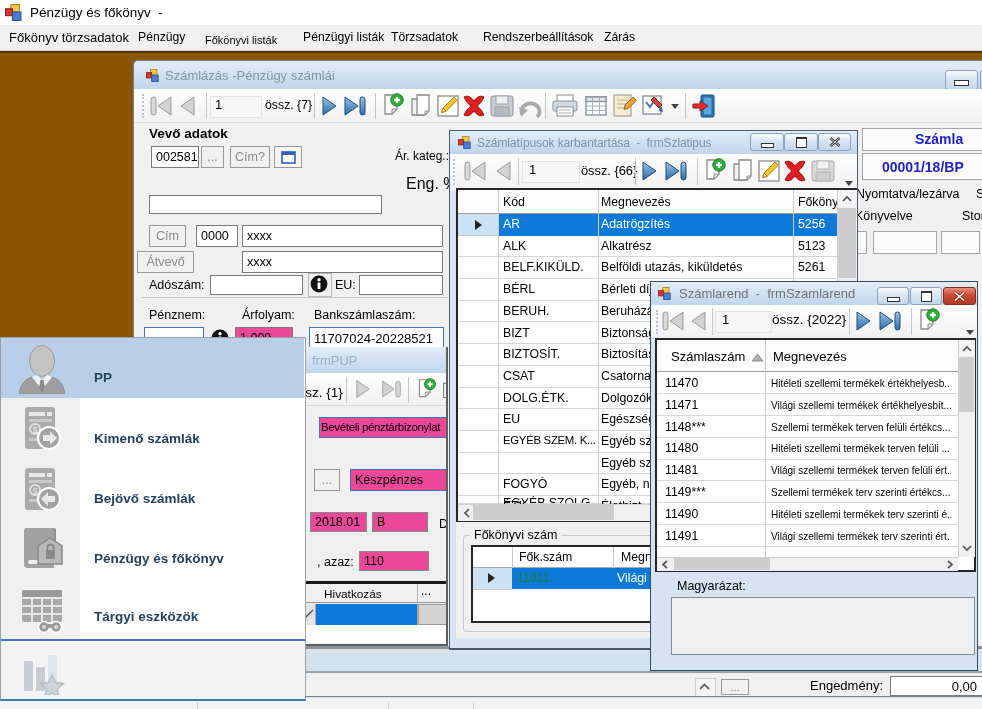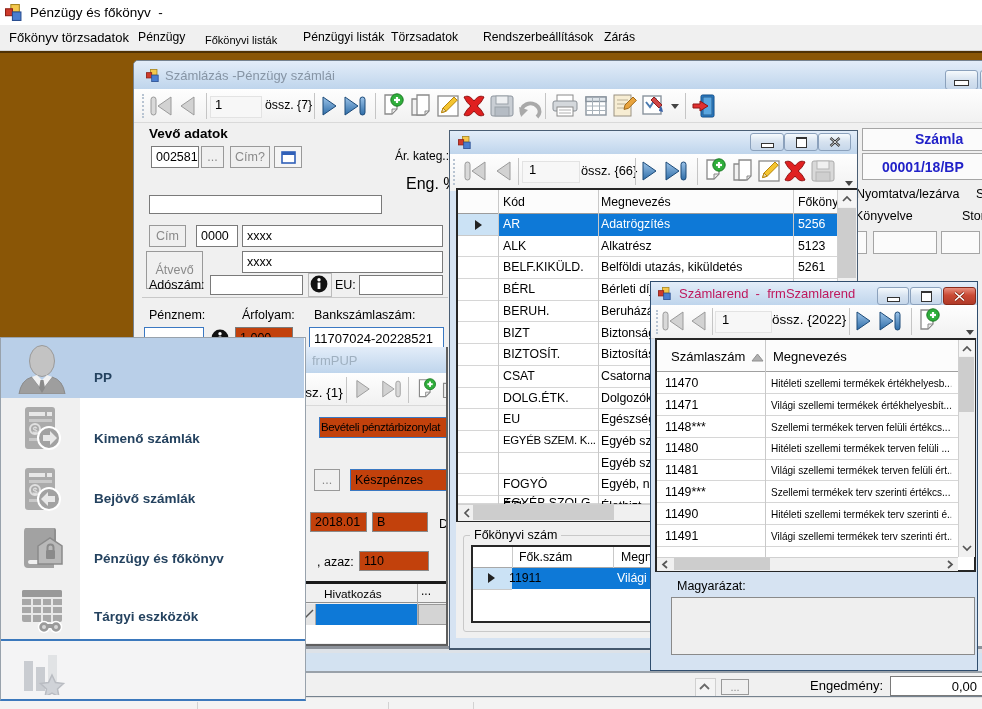--- a/index.html
+++ b/index.html
@@ -1,19 +1,19 @@
 <!DOCTYPE html>
 <html><head><meta charset="utf-8">
 <style>
 html,body{margin:0;padding:0;}
 body{width:982px;height:709px;overflow:hidden;position:relative;font-family:"Liberation Sans",sans-serif;background:#fff;}
 .ab{position:absolute;}
 .lab{position:absolute;white-space:nowrap;font-size:12.5px;color:#000;}
 .tbx{position:absolute;background:#fff;border:1px solid #7a7a7a;font-size:12.5px;color:#000;box-sizing:border-box;display:flex;align-items:center;padding:0 4px;white-space:nowrap;overflow:hidden;}
-.tbg{background:#c2410c;}
+.tbg{background:#ec4899;}
 .bfoc{border:1px solid #3a78c2;}
 .btn{position:absolute;background:#f0f0f0;border:1px solid #999;color:#8a8a8a;box-sizing:border-box;display:flex;align-items:center;justify-content:center;font-size:12.5px;}
 .vline{position:absolute;width:1px;background:#c5c5c5;}
 .win{position:absolute;box-sizing:border-box;}
 .tbar{position:absolute;left:0;top:0;right:0;background:linear-gradient(#e3edf9,#bfd5ec);display:flex;align-items:center;}
 .ttext{font-size:13px;white-space:nowrap;}
 .toolb{position:absolute;left:0;right:0;background:linear-gradient(#fefefe,#f1f1f1);border-bottom:1px solid #d9d9d9;}
 .grip{position:absolute;width:3px;border-left:2px dotted #b8c4d2;}
 .wbtn{position:absolute;border:1px solid #8ba1bc;border-radius:3px;background:linear-gradient(#f6fafd,#d7e3f0 48%,#c6d7ea);display:flex;align-items:center;justify-content:center;}
 .gridbox{position:absolute;background:#fff;border:2px solid #262626;box-sizing:border-box;}
@@ -168,21 +168,21 @@
         <rect x="1" y="1" width="13" height="11" fill="#fff" stroke="#3060b8" stroke-width="1.6"></rect>
         <rect x="1" y="1" width="13" height="3" fill="#3060b8"></rect>
       </svg>
     </div>
   <div class="lab" style="left:261px;top:88px;font-size:12px;">Ár. kateg.:</div>
   <div class="lab" style="left:272px;top:114px;font-size:16px;">Eng. %:</div>
   <div class="tbx" style="left:15px;top:134px;width:233px;height:19px;"></div>
   <div class="btn" style="left:15px;top:164px;width:37px;height:22px;">Cím</div>
   <div class="tbx" style="left:62px;top:164px;width:42px;height:22px;">0000</div>
   <div class="tbx" style="left:108px;top:164px;width:201px;height:22px;">xxxx</div>
-  <div class="btn" style="left:12px;top:190px;width:57px;height:38px;">Átvevő</div>
+  <div class="btn" style="left:3px;top:190px;width:57px;height:22px;">Átvevő</div>
   <div class="tbx" style="left:108px;top:190px;width:201px;height:22px;">xxxx</div>
   <div class="lab" style="left:15px;top:217px;">Adószám:</div>
   <div class="tbx" style="left:76px;top:214px;width:93px;height:20px;"></div>
   <div class="ab" style="left:174px;top:212px;width:22px;height:22px;background:#f0f0f0;border:1px solid #bbb;"></div>
   <svg class="ab" style="left:176px;top:214px" width="18" height="18" viewBox="0 0 18 18">
       <circle cx="9" cy="9" r="8.4" fill="#111"></circle>
       <rect x="7.6" y="7.5" width="2.8" height="6.5" fill="#fff"></rect>
       <circle cx="9" cy="4.7" r="1.7" fill="#fff"></circle>
     </svg>
   <div class="lab" style="left:201px;top:217px;">EU:</div>
@@ -227,20 +227,21 @@
     </div>
 </div>
 
 <div class="win" id="wszt" style="left:449px;top:130px;width:409px;height:520px;background:#f0f0f0;border:1px solid #4a5e74;border-bottom:2px solid #44586e;overflow:hidden;">
   <div class="tbar" style="height:23px;border-bottom:1px solid #a8bcd2;"></div>
   <svg class="ab" style="left:8px;top:5px" width="13" height="13" viewBox="0 0 16 16">
       <rect x="5.5" y="0.5" width="8" height="7" fill="#f5c84c" stroke="#a8861e"></rect>
       <rect x="0.5" y="4.5" width="6.5" height="6.5" fill="#cf3a2b" stroke="#8d1f15"></rect>
       <rect x="7" y="7.5" width="8" height="8" fill="#4a7ed0" stroke="#2a4e90"></rect>
     </svg>
+  <div class="ab ttext" style="left:27px;top:5px;color:#7e92a6;font-size:12px;letter-spacing:-0.1px;">Számlatípusok karbantartása&nbsp; -&nbsp; frmSzlatipus</div>
   <div class="wbtn" style="left:300px;top:2px;width:32px;height:16px;">
       <div style="width:11px;height:3px;background:#fff;border:1.5px solid #333;margin-top:6px;"></div>
     </div>
   <div class="wbtn" style="left:334px;top:2px;width:32px;height:16px;">
       <div style="width:9px;height:8px;background:#fff;border:1.5px solid #333;border-top-width:2.5px;"></div>
     </div>
   <div class="wbtn" style="left:368px;top:2px;width:31px;height:16px;">
       <svg width="12" height="10" viewBox="0 0 12 10">
         <path d="M1.5 1 L10.5 9 M10.5 1 L1.5 9" stroke="#333" stroke-width="2.4"></path>
         <path d="M1.5 1 L10.5 9 M10.5 1 L1.5 9" stroke="#fff" stroke-width="0.8"></path>
@@ -385,21 +386,21 @@
     <div class="gcell" style="left:46px;top:3px;width:90px;height:17px;">Fők.szám</div>
     <div class="gcell" style="left:148px;top:3px;width:200px;height:17px;">Megnevezés</div>
     <div class="rowline" style="top:20px;background:#a8a8a8;"></div>
     <div class="colline" style="left:39px;height:42px;bottom:auto;"></div>
     <div class="colline" style="left:140px;height:42px;bottom:auto;"></div>
     <div class="ab" style="left:0;top:21px;width:39px;height:21px;background:#cbe2f5;border-bottom:1px solid #c9c9c9;"></div>
     <svg class="ab" style="left:14px;top:25px" width="9" height="12" viewBox="0 0 9 12">
         <polygon points="1,1 8,6 1,11" fill="#222"></polygon>
       </svg>
     <div class="ab selrow" style="left:39px;top:21px;width:332px;height:21px;"></div>
-    <div class="gcell" style="left:36px;top:24px;color:#000000;">11911</div>
+    <div class="gcell" style="left:44px;top:24px;color:#15803d;">11911</div>
     <div class="gcell" style="left:144px;top:24px;color:#fff;">Világi középfokú oktatás</div>
   </div>
   <div class="ab" style="left:0;top:507px;width:407px;height:11px;background:#d6e3f2;"></div>
 </div>
 
 <div class="win" id="wpup" style="left:250px;top:347px;width:198px;height:299px;background:#f0f0f0;border-right:2px solid #5f5f5f;border-bottom:2px solid #5f5f5f;overflow:hidden;">
   <div class="tbar" style="height:26px;border-bottom:1px solid #a8bcd2;"></div>
   <div class="ab ttext" style="left:62px;top:6px;color:#9fb0c0;">frmPUP</div>
   <div class="toolb" style="top:26px;height:32px;"></div>
   <div class="lab" style="left:41px;top:38px;font-size:13.5px;">össz. {1}</div>
@@ -446,21 +447,21 @@
   <div class="ab" style="left:168px;top:257px;width:29px;height:21px;background:#d4d4d4;border:1px solid #999;box-sizing:border-box;"></div>
 </div>
 
 <div class="win" id="wszr" style="left:650px;top:281px;width:328px;height:390px;background:#d6e3f2;border:1px solid #2f4d6e;overflow:hidden;">
   <div class="tbar" style="height:23px;border-bottom:1px solid #a8bcd2;"></div>
   <svg class="ab" style="left:7px;top:5px" width="13" height="13" viewBox="0 0 16 16">
       <rect x="5.5" y="0.5" width="8" height="7" fill="#f5c84c" stroke="#a8861e"></rect>
       <rect x="0.5" y="4.5" width="6.5" height="6.5" fill="#cf3a2b" stroke="#8d1f15"></rect>
       <rect x="7" y="7.5" width="8" height="8" fill="#4a7ed0" stroke="#2a4e90"></rect>
     </svg>
-  <div class="ab ttext" style="left:28px;top:4px;color:#be185d;text-align:right;">Számlarend&nbsp; -&nbsp; frmSzamlarend</div>
+  <div class="ab ttext" style="left:28px;top:4px;color:#737373;text-align:right;">Számlarend&nbsp; -&nbsp; frmSzamlarend</div>
   <div class="wbtn" style="left:226px;top:5px;width:30px;height:16px;">
       <div style="width:11px;height:3px;background:#fff;border:1.5px solid #333;margin-top:6px;"></div>
     </div>
   <div class="wbtn" style="left:259px;top:5px;width:30px;height:16px;">
       <div style="width:9px;height:8px;background:#fff;border:1.5px solid #333;border-top-width:2.5px;"></div>
     </div>
   <div class="wbtn" style="left:292px;top:5px;width:31px;height:16px;background:linear-gradient(#e89080,#ca4a35 45%,#b03a28);border-color:#8a2a1a;">
       <svg width="13" height="11" viewBox="0 0 13 11">
         <path d="M2 1.5 L11 9.5 M11 1.5 L2 9.5" stroke="#7a1a0a" stroke-width="3"></path>
         <path d="M2 1.5 L11 9.5 M11 1.5 L2 9.5" stroke="#fff" stroke-width="1.6"></path>

